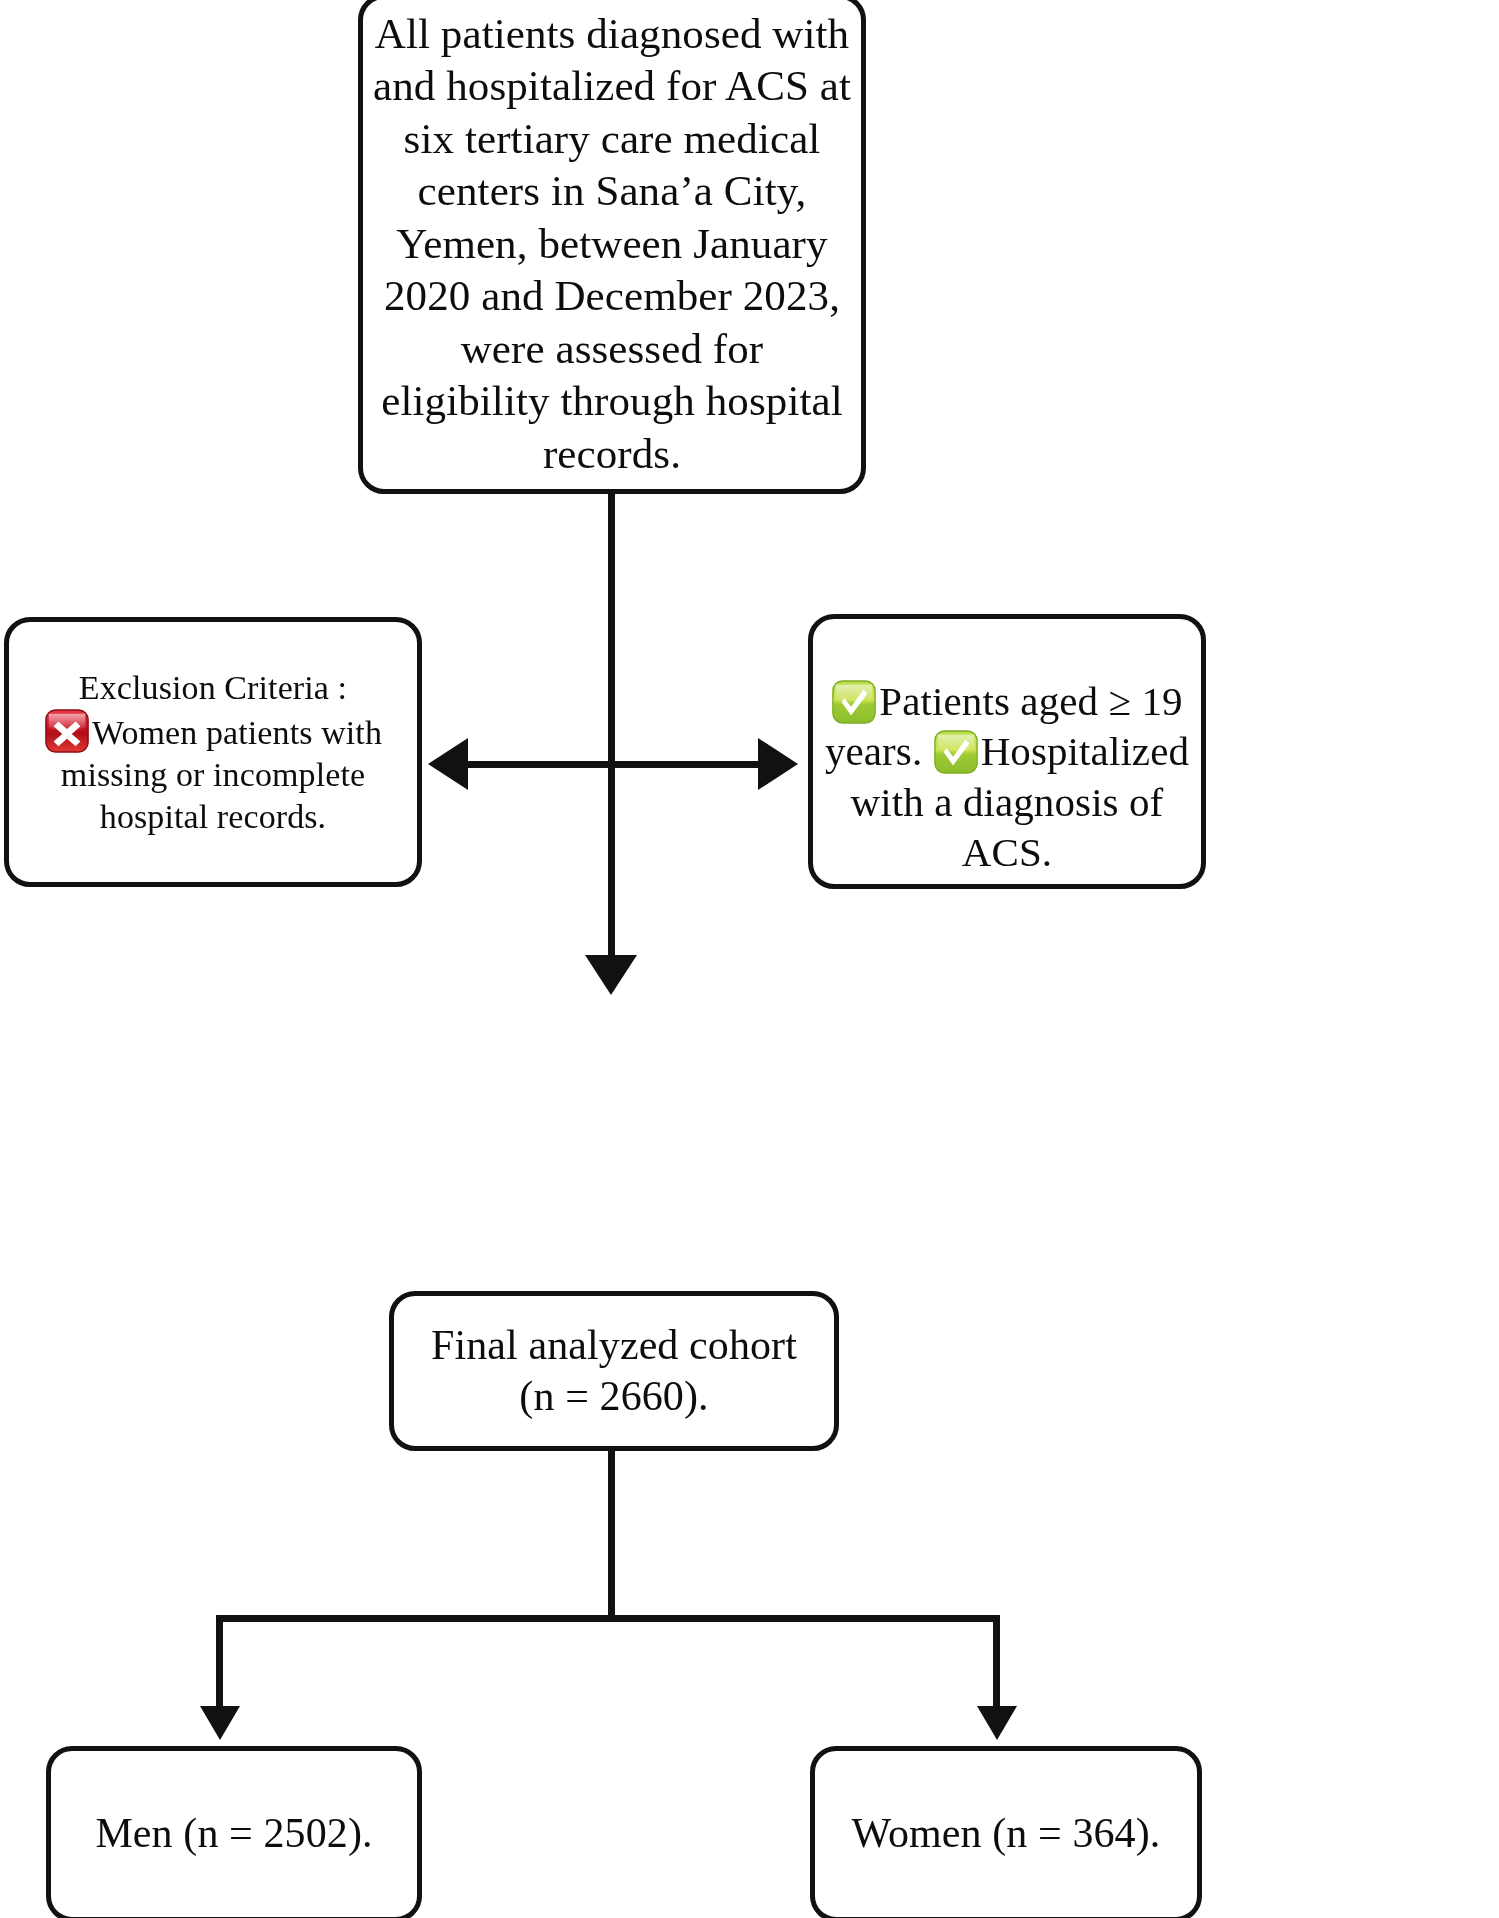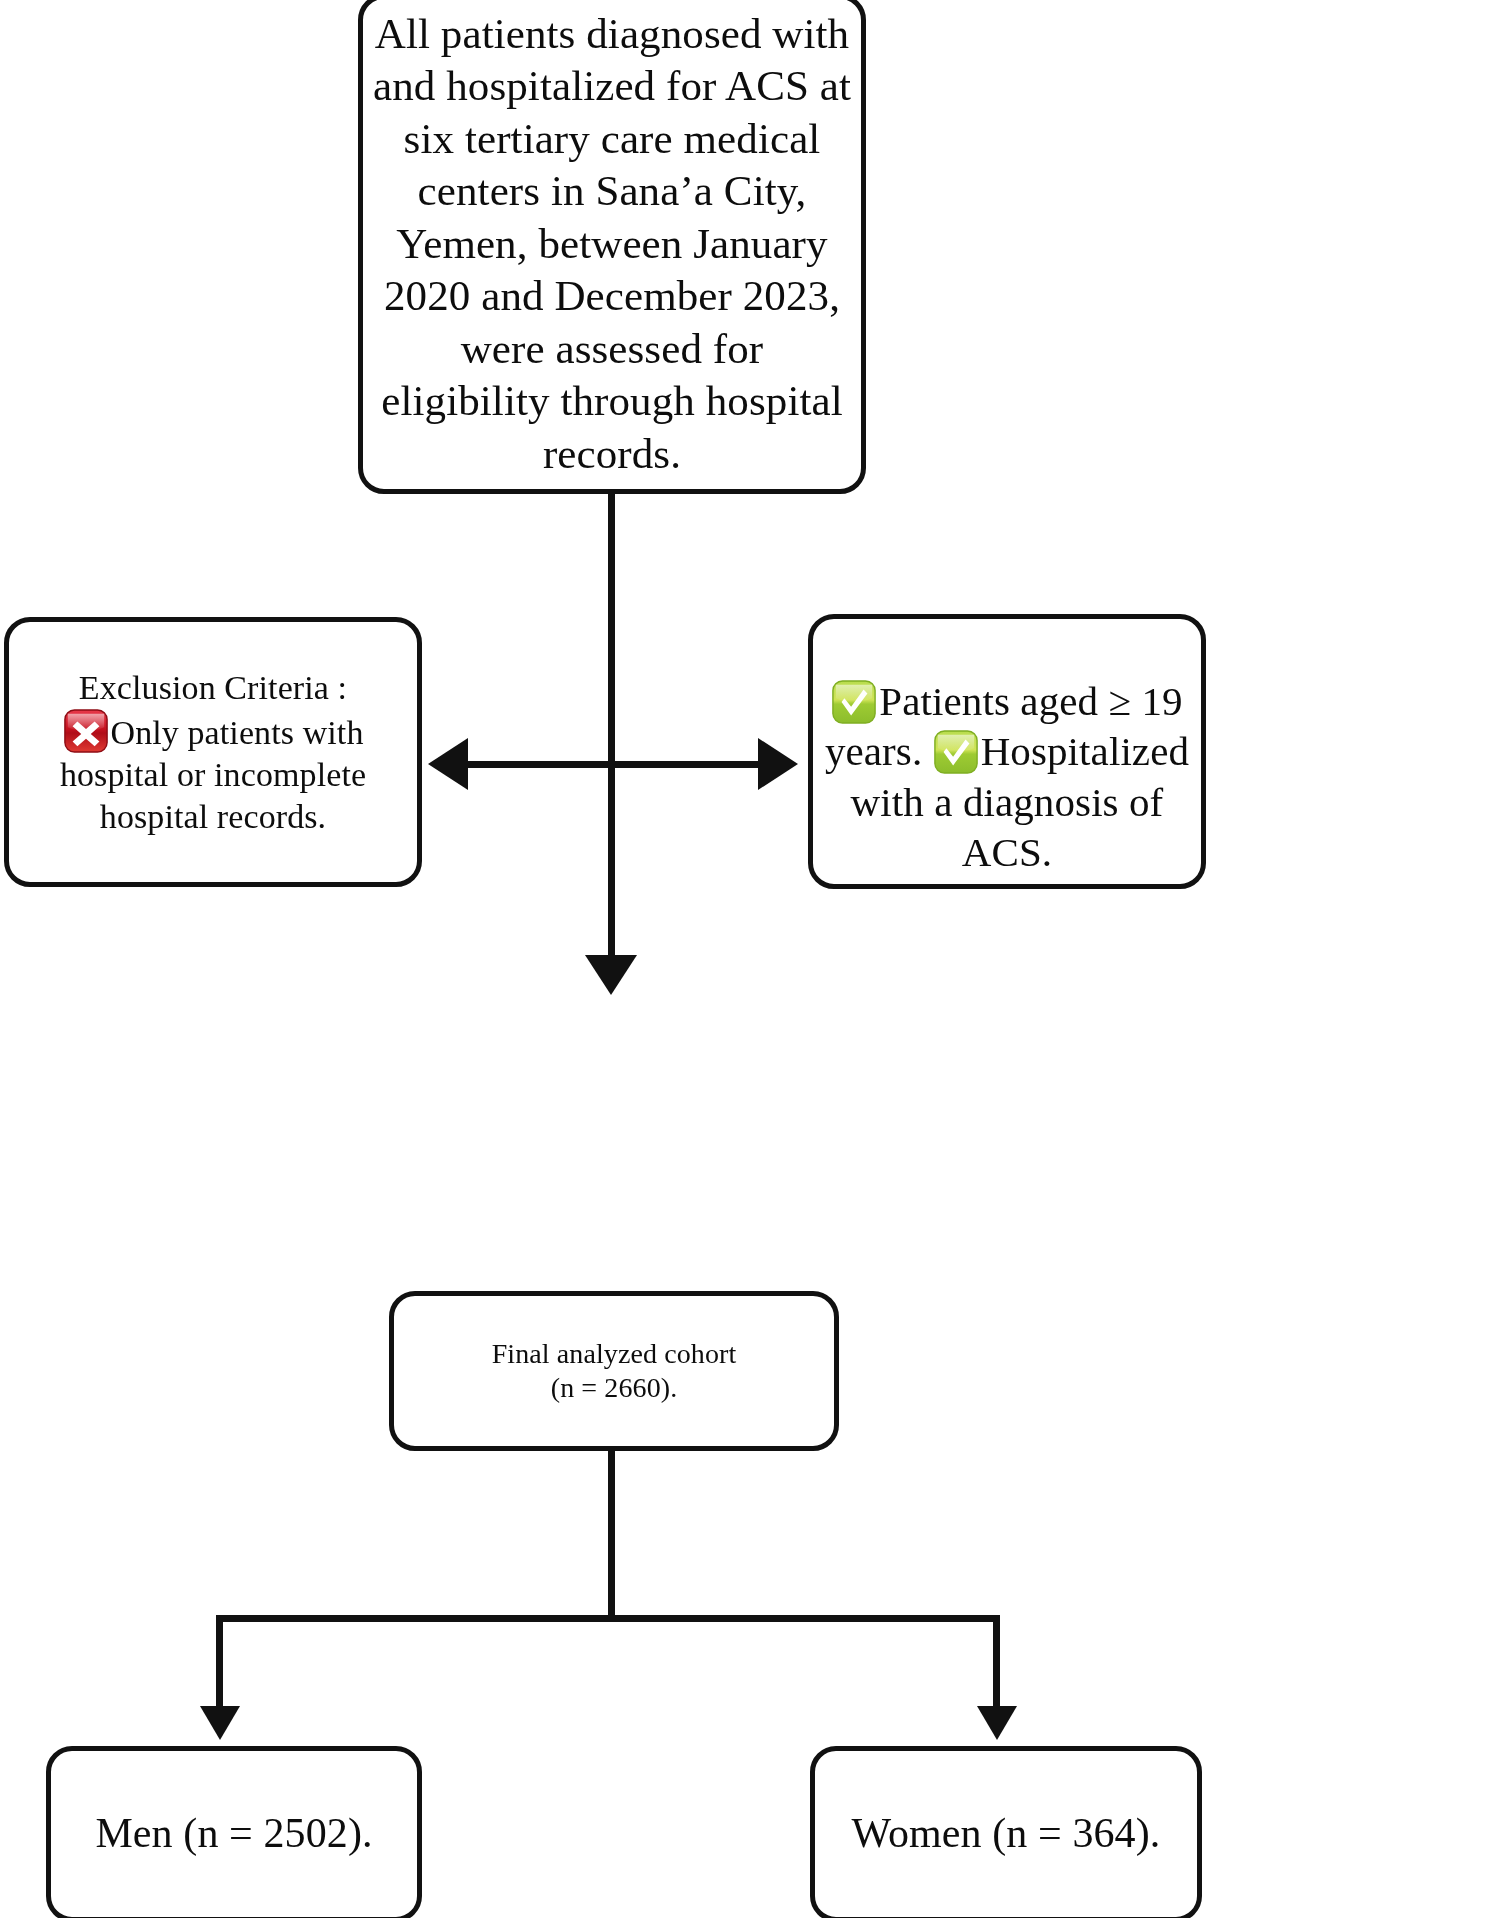--- a/index.html
+++ b/index.html
@@ -59,21 +59,21 @@
     top: 614px;
     width: 398px;
     height: 275px;
     font-size: 41px;
   }
   #box-cohort {
     left: 389px;
     top: 1291px;
     width: 450px;
     height: 160px;
-    font-size: 28px;
+    font-size: 42px;
   }
   #box-men {
     left: 46px;
     top: 1746px;
     width: 376px;
     height: 176px;
     font-size: 42px;
   }
   #box-women {
     left: 810px;
@@ -160,21 +160,21 @@
             </linearGradient>
             <linearGradient id="redgloss" x1="0" y1="0" x2="0" y2="1">
               <stop offset="0%" stop-color="#ffffff" stop-opacity="0.55"></stop>
               <stop offset="100%" stop-color="#ffffff" stop-opacity="0.02"></stop>
             </linearGradient>
           </defs>
           <rect x="2" y="2" width="44" height="44" rx="10" ry="10" fill="url(#redg)" stroke="#8e0c14" stroke-width="1.5"></rect>
           <path d="M5 6 h38 a6 6 0 0 1 0 0 v14 q-19 8 -38 0 v-14 a6 6 0 0 1 0 0 z" fill="url(#redgloss)"></path>
           <path d="M15 14 L24 22 L33 14 L38 19 L29 27 L38 35 L33 40 L24 32 L15 40 L10 35 L19 27 L10 19 Z" fill="#ffffff"></path>
         </svg>
-      </span><span>Only patients with hospital or incomplete hospital records.</span>
+      </span><span>Women patients with missing or incomplete hospital records.</span>
     </span>
   </div>
 
   <div class="node" id="box-inclusion">
     <span class="txt">
       <br>
       <span class="ico">
         <svg viewBox="0 0 48 48" aria-hidden="true">
           <defs>
             <linearGradient id="greeng" x1="0" y1="0" x2="0" y2="1">

